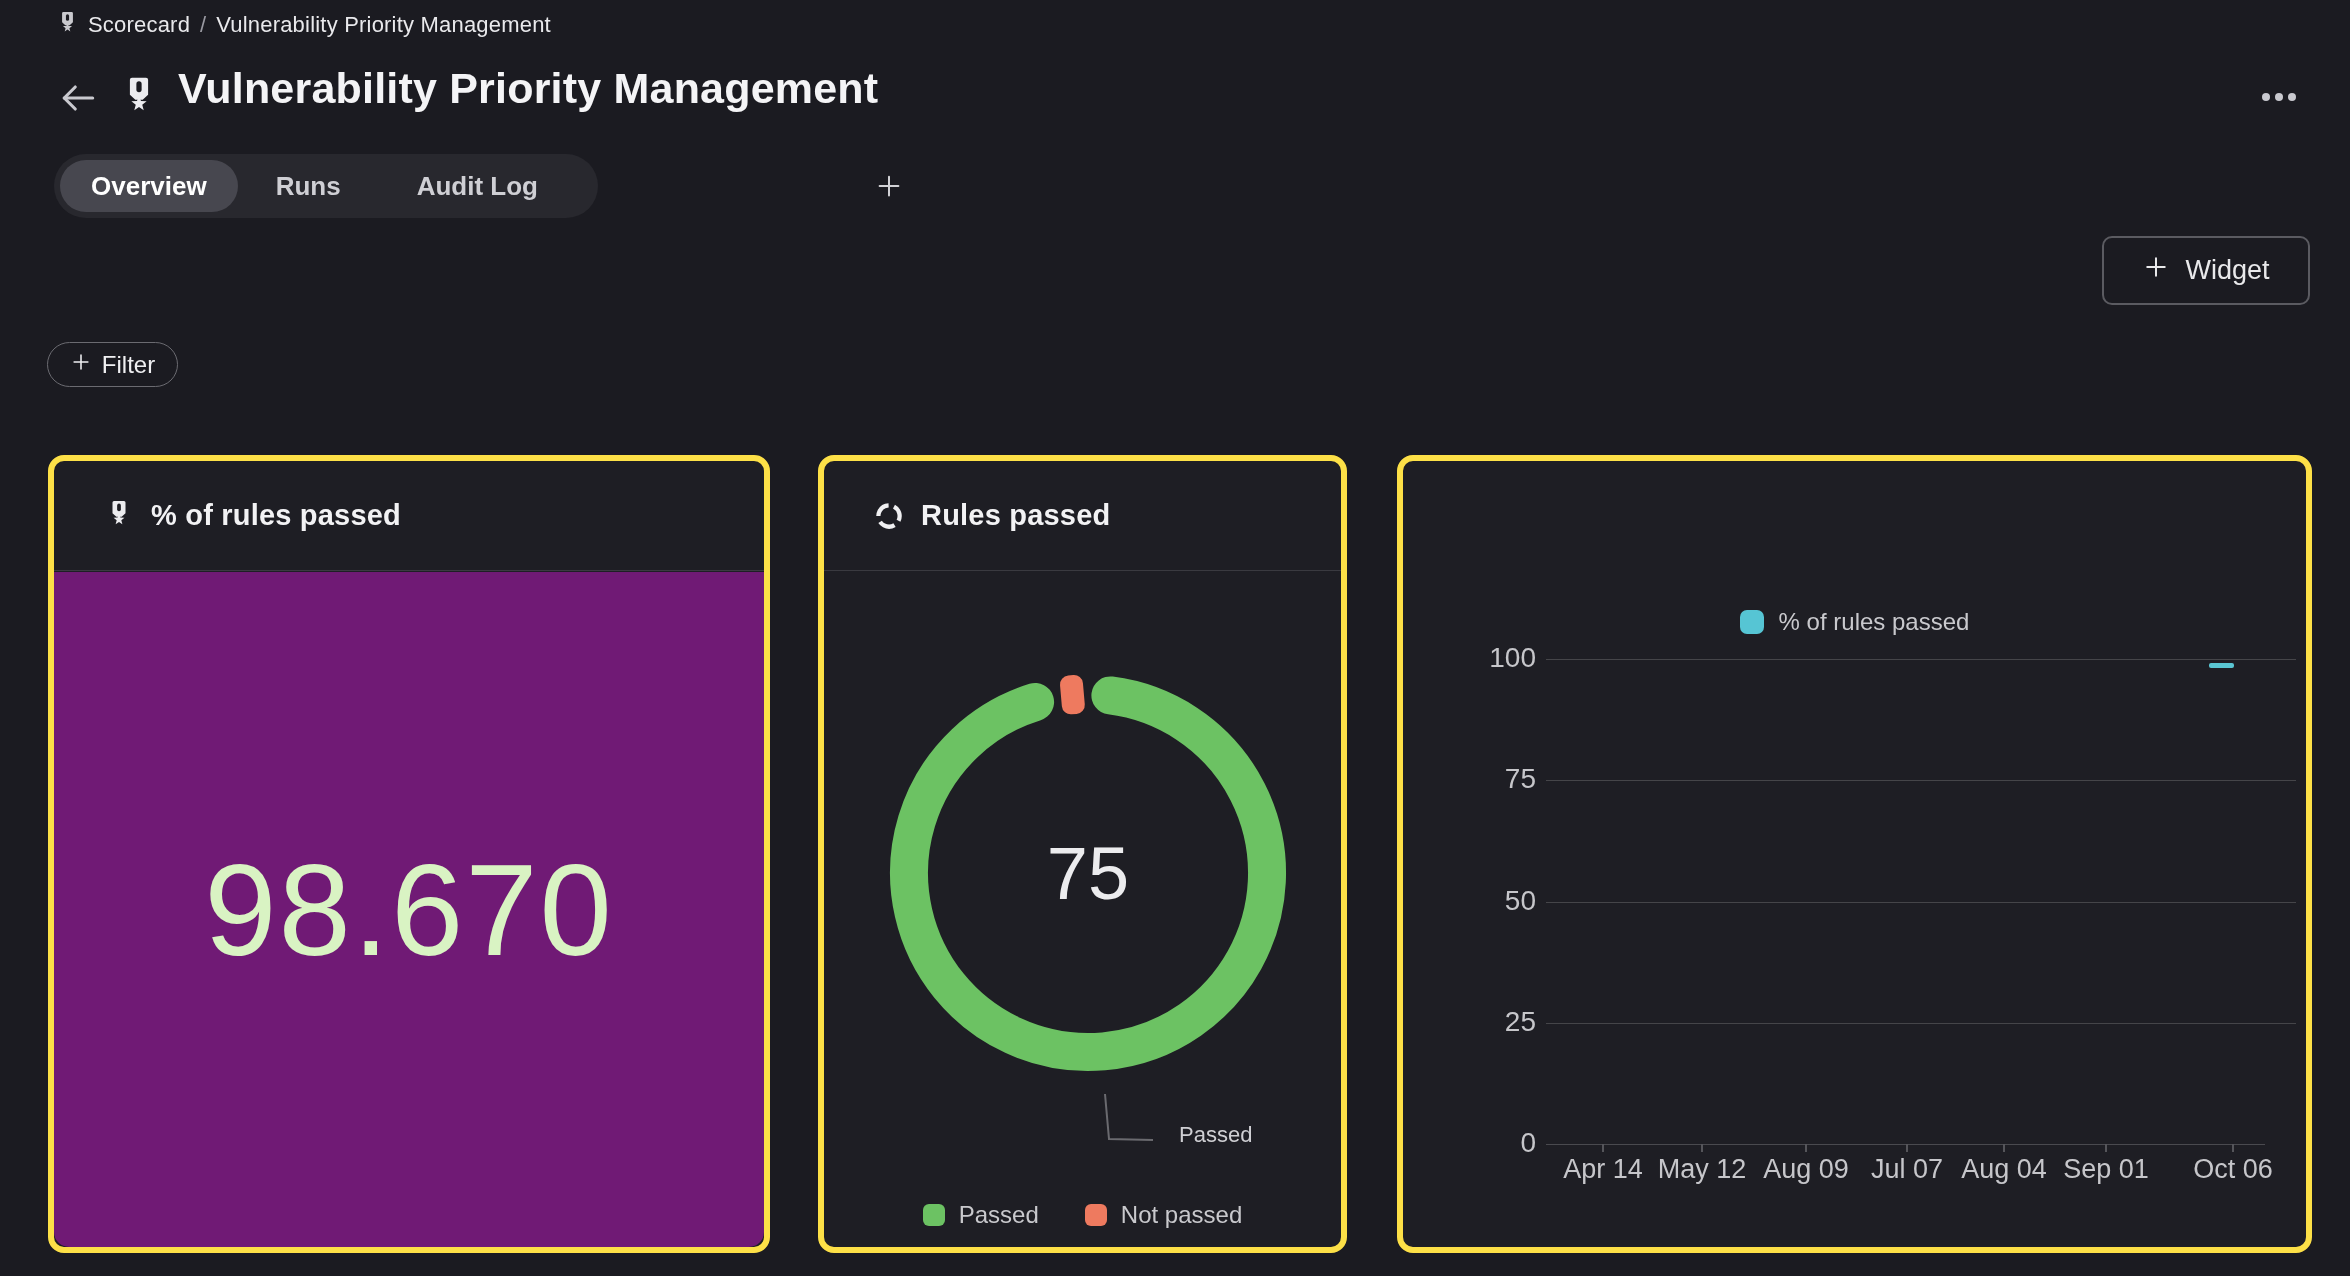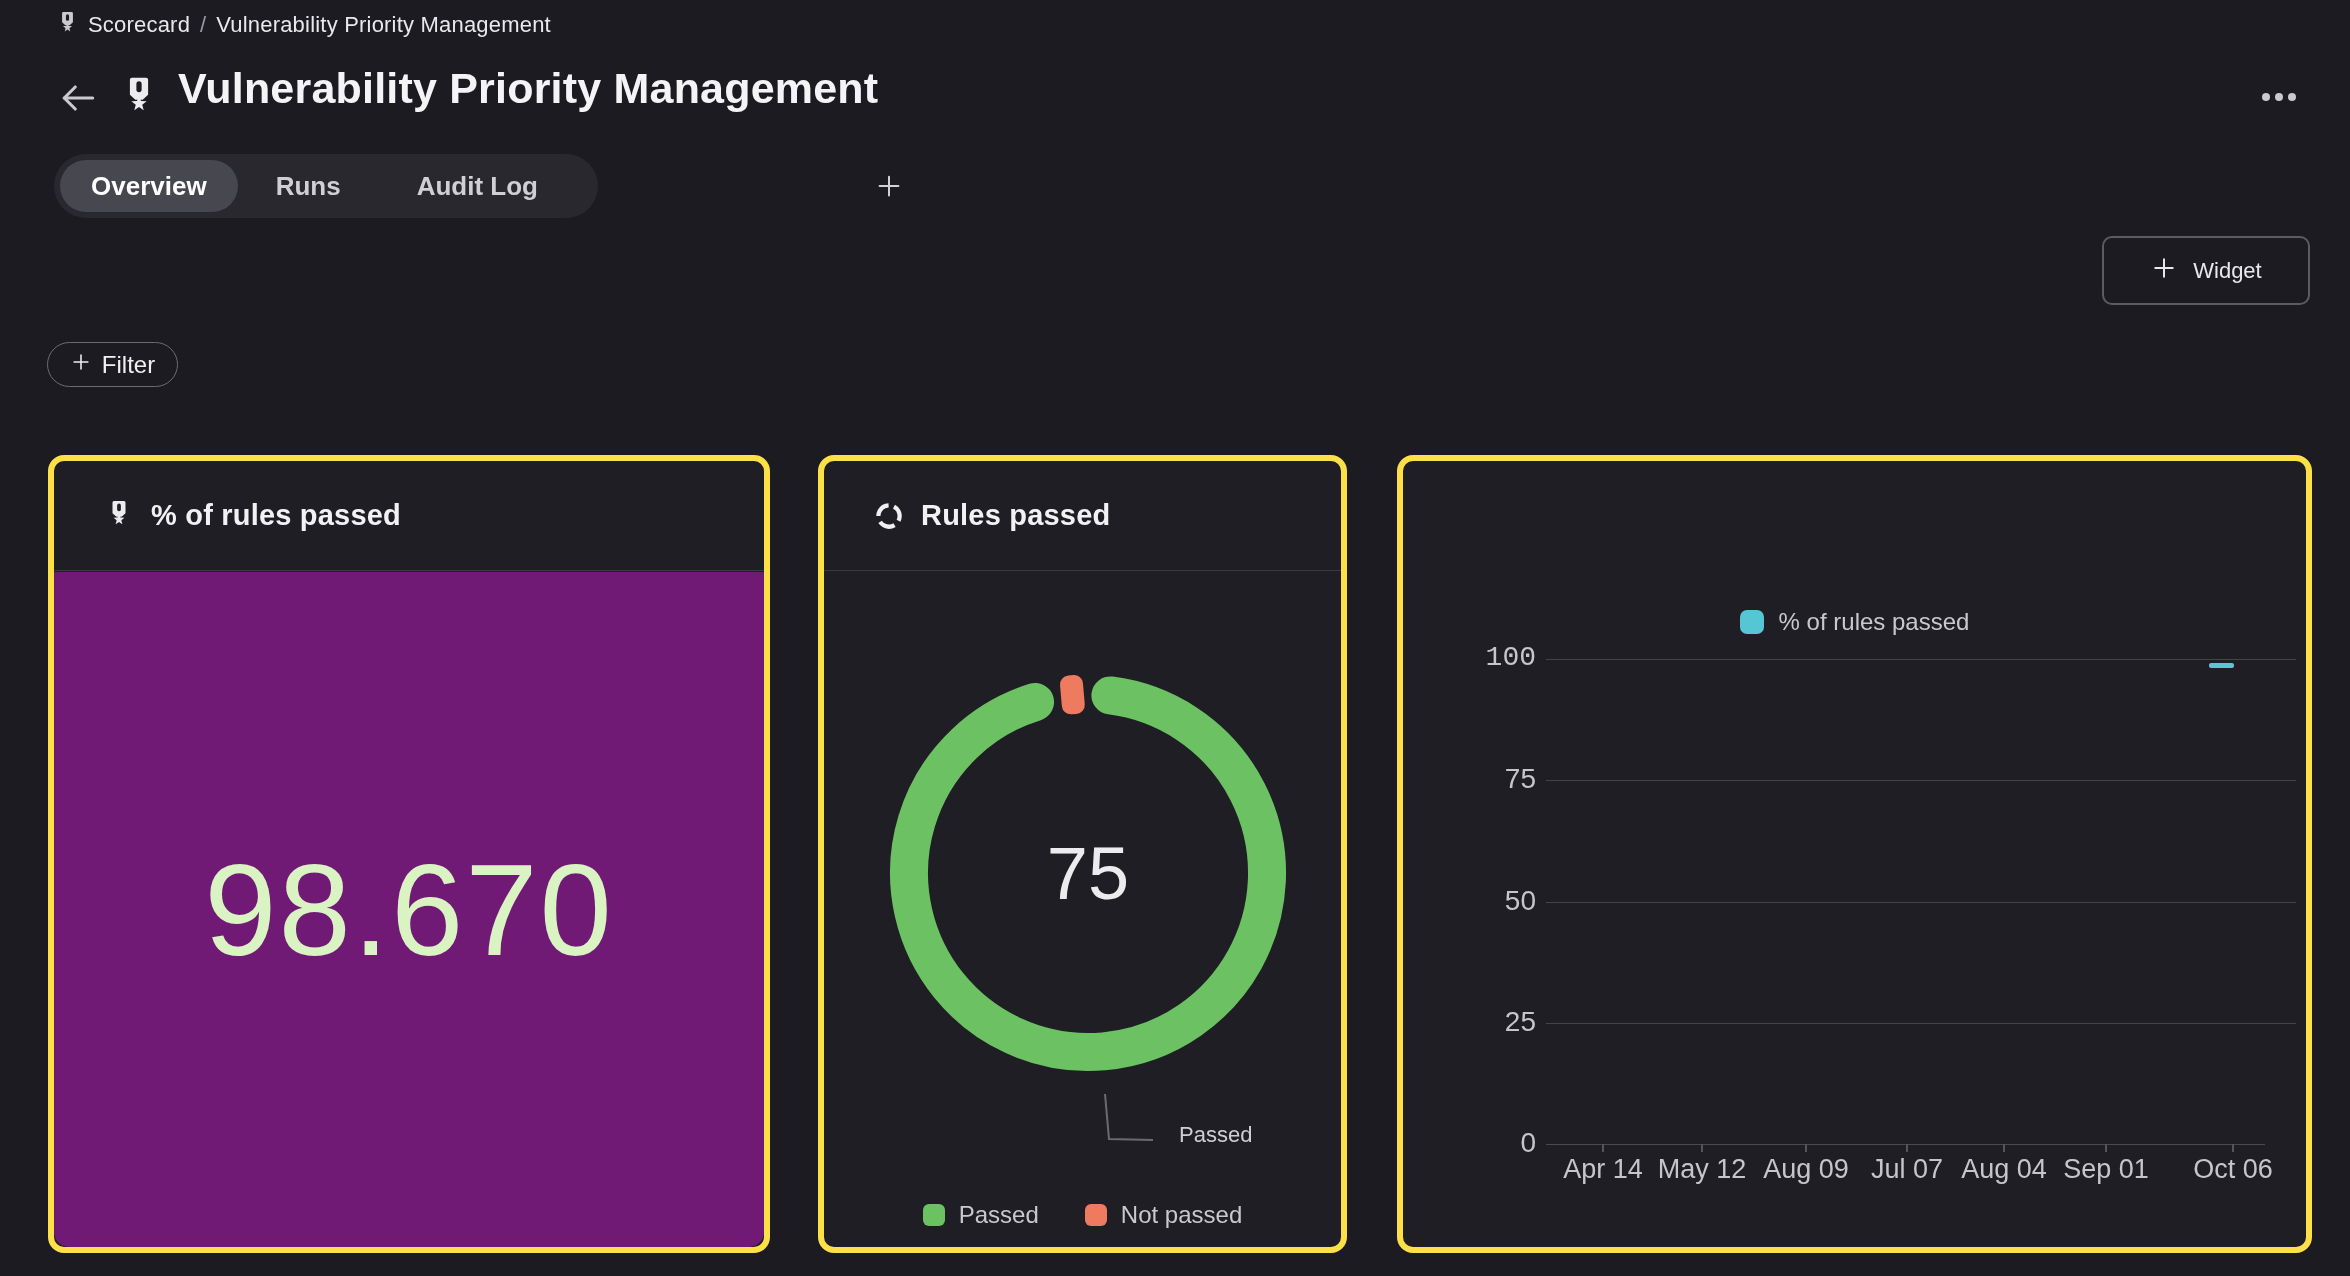--- a/index.html
+++ b/index.html
@@ -22,21 +22,21 @@
   .page-title { position:absolute; left:178px; top:2px; font-size:43px; font-weight:600; color:#f4f4f6; letter-spacing:.2px; }
   .menu-dots { position:absolute; left:2258px; top:18px; width:42px; height:34px; color:#c9c9cf; cursor:pointer; }
 
   
   .tabbar { position:absolute; left:54px; top:154px; height:64px; background:#28282e; border-radius:32px; display:inline-flex; align-items:center; padding:0 22px 0 6px;font-weight:bold; }
   .tab { height:52px; display:flex; align-items:center; font-size:26px; color:#cfcfd4; padding:0 38px; border-radius:26px; cursor:pointer; white-space:nowrap; }
   .tab.active { background:#47474f; color:#ffffff; padding:0 31px; }
   .add-tab { position:absolute; left:874px; top:171px; width:30px; height:30px; color:#d2d2d6; cursor:pointer; }
 
   
-  .widget-btn { position:absolute; left:2102px; top:236px; width:208px; height:69px; border:2px solid #5b5b61; border-radius:10px; background:transparent; display:flex; align-items:center; justify-content:center; gap:15px; color:#e9e9eb; font-size:22px; cursor:pointer; }
+  .widget-btn { position:absolute; left:2102px; top:236px; width:208px; height:69px; border:2px solid #5b5b61; border-radius:10px; background:transparent; display:flex; align-items:center; justify-content:center; gap:15px; color:#e9e9eb; font-size:27px; cursor:pointer; }
   .filter-btn { position:absolute; left:47px; top:342px; width:131px; height:45px; border:1.5px solid #6b6b71; border-radius:23px; background:transparent; display:flex; align-items:center; justify-content:center; gap:10px; color:#f0f0f2; font-size:24px; cursor:pointer; }
   .plus-ic { color:inherit; }
 
   
   .card { position:absolute; top:455px; height:798px; background:#1e1e24; border:6px solid #fde047; border-radius:16px; }
   .card-head { position:absolute; left:0; top:0; right:0; height:110px; border-bottom:1px solid #3a3a40; display:flex; align-items:center; padding-left:50px; gap:17px; }
   .card-title { font-size:29px; font-weight:600; color:#f2f2f4; letter-spacing:.2px; }
   .card-body { position:absolute; left:0; top:111px; right:0; bottom:0; border-radius:0 0 15px 15px; }
 
   
@@ -204,21 +204,21 @@
       <div class="axis-line" style="top:572px;"></div>
 
       <div class="tick" style="left:199px;top:572px;"></div>
       <div class="tick" style="left:298px;top:572px;"></div>
       <div class="tick" style="left:402px;top:572px;"></div>
       <div class="tick" style="left:503px;top:572px;"></div>
       <div class="tick" style="left:600px;top:572px;"></div>
       <div class="tick" style="left:702px;top:572px;"></div>
       <div class="tick" style="left:829px;top:572px;"></div>
 
-      <div class="ylab" style="top:70px;font-family:Liberation Mono, monospace;">100</div>
+      <div class="ylab" style="top:70px;">100</div>
       <div class="ylab" style="top:191px;">75</div>
       <div class="ylab" style="top:313px;">50</div>
       <div class="ylab" style="top:434px;">25</div>
       <div class="ylab" style="top:555px;">0</div>
 
       <div class="xlab" style="left:135px;">Apr 14</div>
       <div class="xlab" style="left:234px;">May 12</div>
       <div class="xlab" style="left:338px;">Aug 09</div>
       <div class="xlab" style="left:439px;">Jul 07</div>
       <div class="xlab" style="left:536px;">Aug 04</div>

